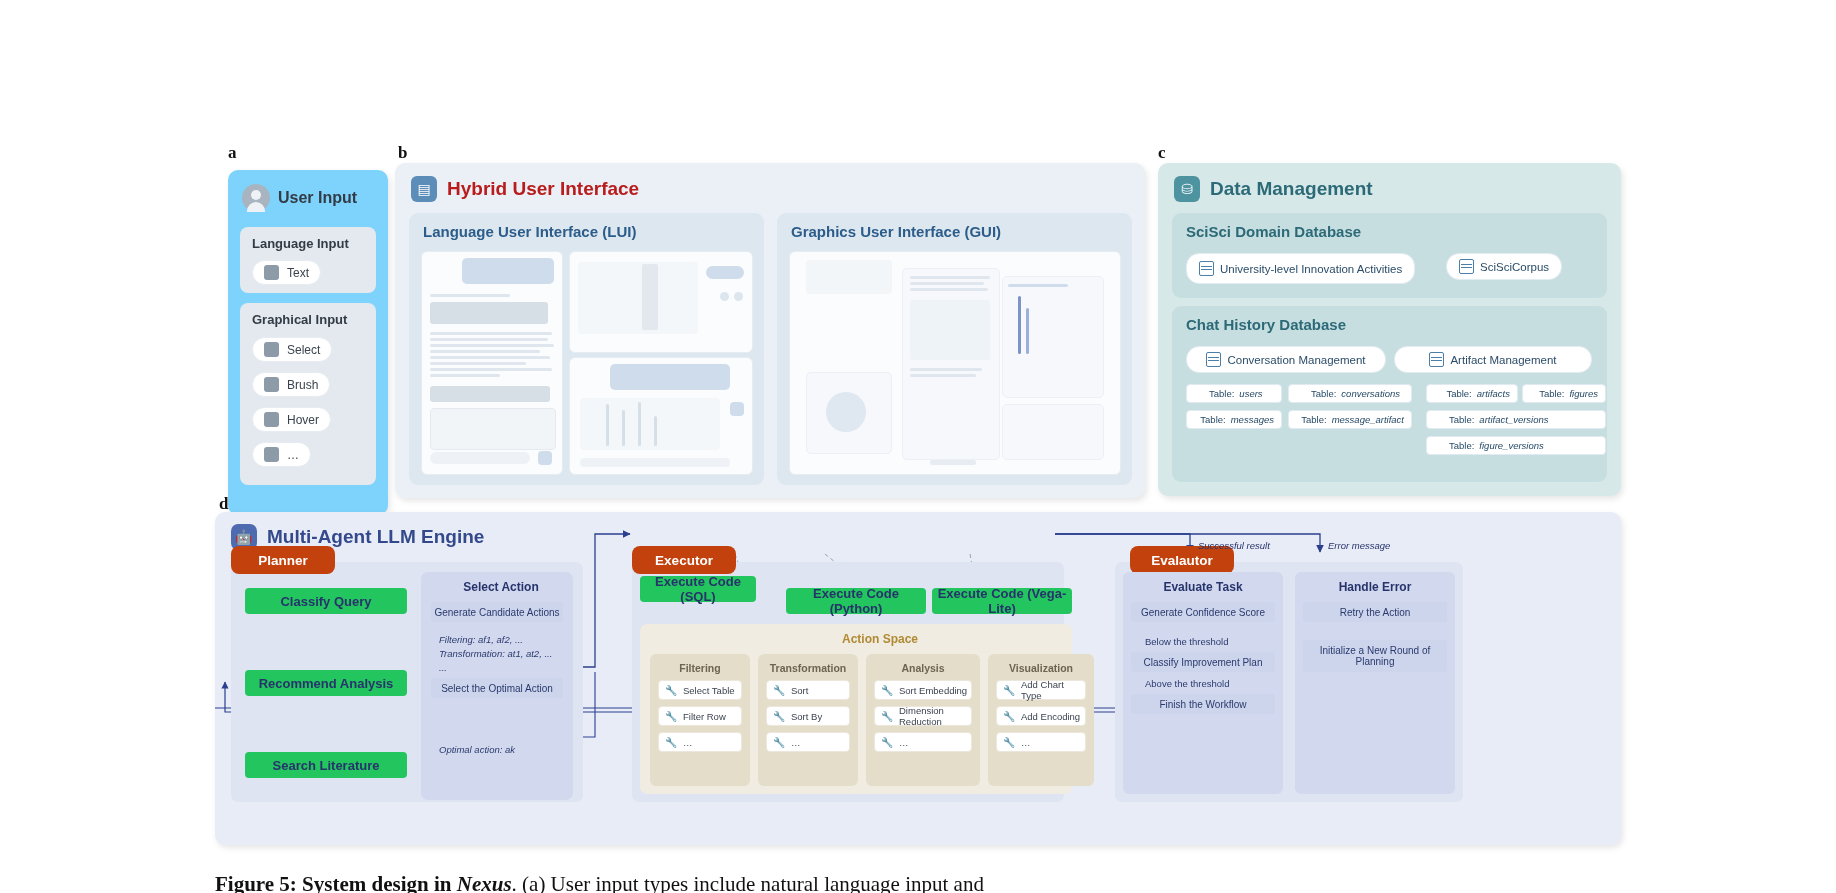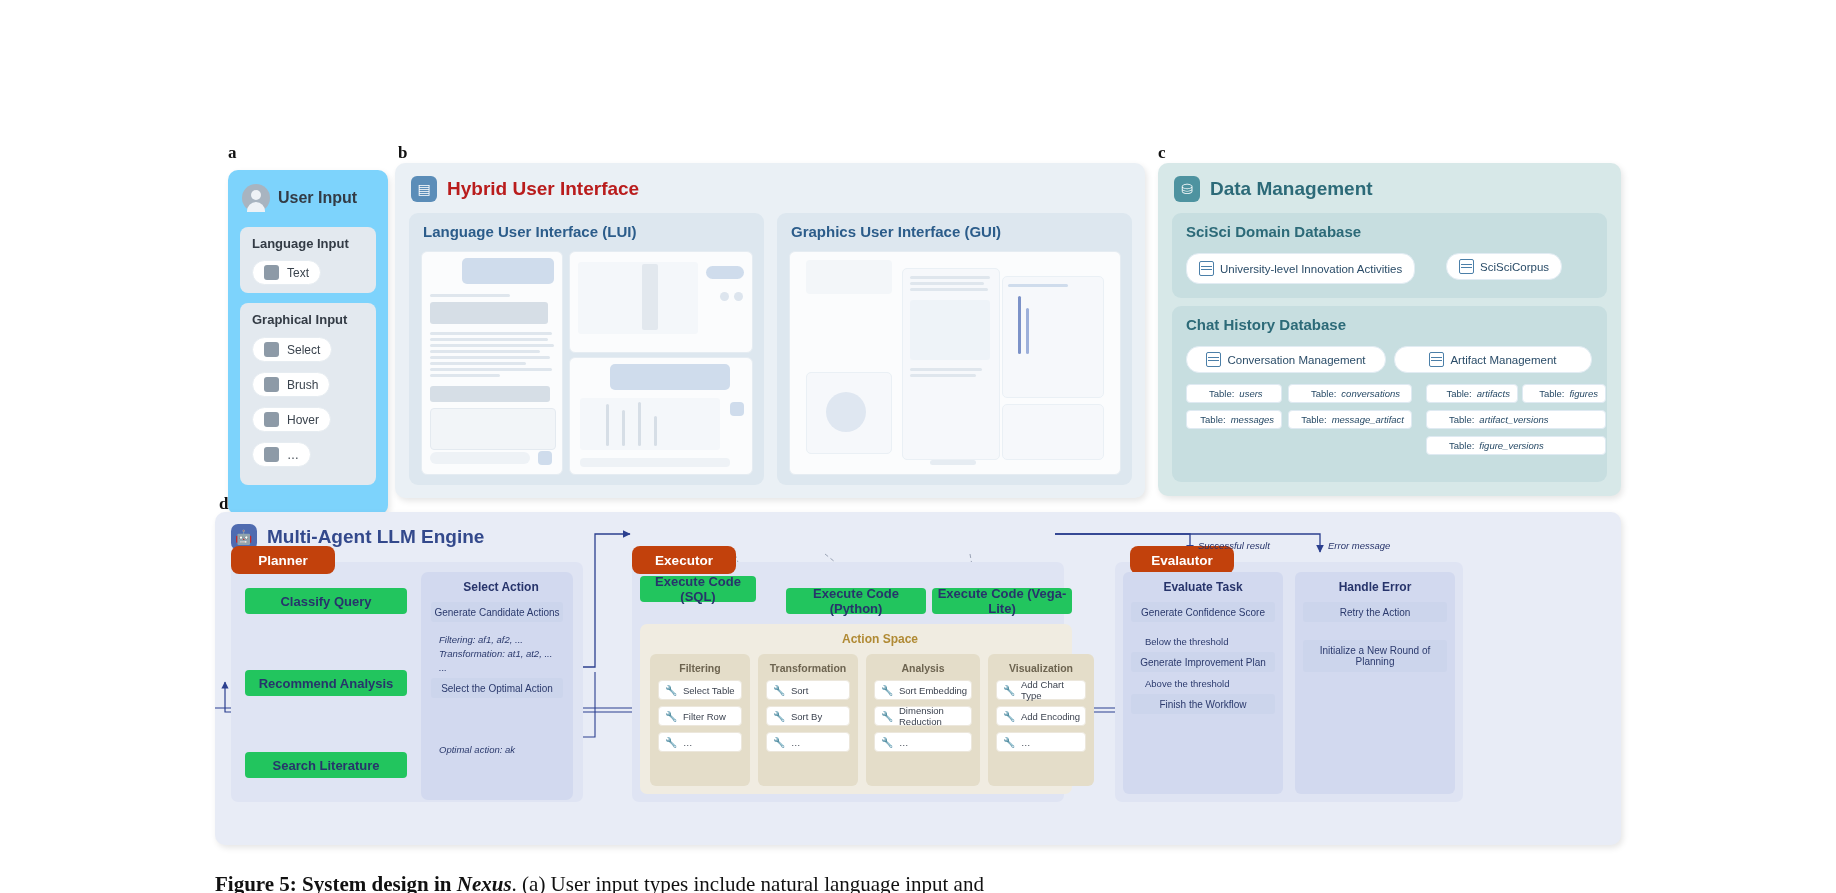--- a/index.html
+++ b/index.html
@@ -624,21 +624,21 @@
 
     <div class="d-col" style="left:900px; top:50px; width:348px; height:240px;"></div>
     <div class="d-head" style="left:900px; top:34px; width:104px; height:28px;margin-left:15px;">Evalautor</div>
     <div class="arrow-label" style="left:983px; top:28px;">Successful result</div>
     <div class="arrow-label" style="left:1113px; top:28px;">Error message</div>
 
     <div class="eval-card" style="left:908px; top:60px; width:160px; height:222px; background:#d2d9ef;"></div>
     <div class="eval-title" style="left:908px; top:68px; width:160px;">Evaluate Task</div>
     <div class="d-sub" style="left:916px; top:90px; width:144px; height:20px;">Generate Confidence Score</div>
     <div class="d-note" style="left:930px; top:124px; font-style:normal;">Below the threshold</div>
-    <div class="d-sub" style="left:916px; top:140px; width:144px; height:20px;">Generate Improvement Plan</div>
+    <div class="d-sub" style="left:916px; top:140px; width:144px; height:20px;">Classify Improvement Plan</div>
     <div class="d-note" style="left:930px; top:166px; font-style:normal;">Above the threshold</div>
     <div class="d-sub" style="left:916px; top:182px; width:144px; height:20px;">Finish the Workflow</div>
 
     <div class="eval-card" style="left:1080px; top:60px; width:160px; height:222px; background:#d2d9ef;"></div>
     <div class="eval-title" style="left:1080px; top:68px; width:160px;">Handle Error</div>
     <div class="d-sub" style="left:1088px; top:90px; width:144px; height:20px;">Retry the Action</div>
     <div class="d-sub" style="left:1088px; top:128px; width:144px; height:32px;">Initialize a New Round of Planning</div>
   </div>
 
   <div id="caption">

